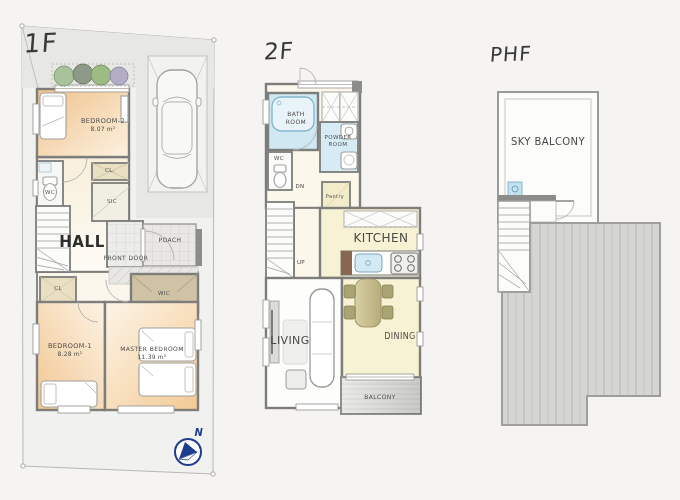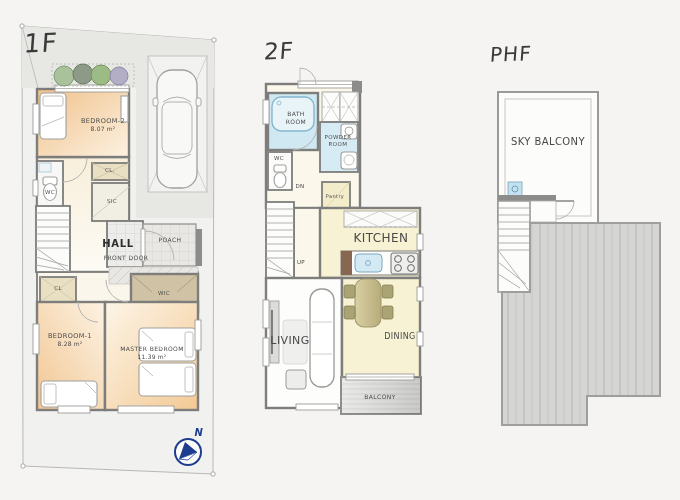--- a/index.html
+++ b/index.html
@@ -6,21 +6,21 @@
   .stage{position:relative;width:680px;height:500px;background:#f5f4f2;overflow:hidden;
          font-family:"DejaVu Sans",sans-serif;}
   .stage svg{position:absolute;left:0;top:0;}
   .ttl{position:absolute;color:#3a3a3a;font-weight:500;transform:skewX(-6deg) rotate(-2deg);
        letter-spacing:1px;white-space:nowrap;}
   .lbl{position:absolute;transform:translate(-50%,-50%);font-size:6.5px;letter-spacing:.4px;
        color:#4a4a4a;white-space:nowrap;text-align:center;line-height:1.3;}
   .lbl span{display:block;}
   .lbl .area{font-size:6px;letter-spacing:.2px;}
   .tiny{font-size:5.5px;}
-  .bold{font-weight:bold;font-size:10px;color:#2d2d2d;letter-spacing:.6px;margin-left:36px;}
+  .bold{font-weight:bold;font-size:15px;color:#2d2d2d;letter-spacing:.6px;}
   .north{font-size:10px;font-weight:bold;font-style:italic;color:#1f3d8f;}
   
   .wallX{stroke:#7d7d7b;stroke-width:2.4;}
   .wallI{stroke:#7d7d7b;stroke-width:1.8;}
   .w{fill:#ffffff;stroke:#9b9b99;stroke-width:.9;}
   .furn{fill:#ffffff;stroke:#9f9f9d;stroke-width:1.1;}
   .arc{fill:none;stroke:#b4b4b2;stroke-width:1;}
   .tread{stroke:#a8a8a6;stroke-width:.9;}
 </style>
 </head>
@@ -348,21 +348,21 @@
     <span>BEDROOM-2</span>
     <span class="area">8.07 m²</span>
   </div>
   <div class="lbl tiny" style="left:50px;top:193px;">WC</div>
   <div class="lbl tiny" style="left:110px;top:171px;">CL.</div>
   <div class="lbl tiny" style="left:112px;top:202px;">SIC</div>
   <div class="lbl bold" style="left:82px;top:243px;">HALL</div>
   <div class="lbl" style="left:126px;top:258px;font-size:6px;">FRONT DOOR</div>
   <div class="lbl" style="left:170px;top:240px;font-size:6px;">POACH</div>
   <div class="lbl tiny" style="left:58px;top:289px;">CL</div>
-  <div class="lbl" style="left:70px;top:340px;">
+  <div class="lbl" style="left:70px;top:350px;">
     <span>BEDROOM-1</span>
     <span class="area">8.28 m²</span>
   </div>
   <div class="lbl tiny" style="left:164px;top:294px;">WIC</div>
   <div class="lbl" style="left:152px;top:353px;font-size:6px;">
     <span>MASTER BEDROOM</span>
     <span class="area">11.39 m²</span>
   </div>
   <div class="lbl north" style="left:199px;top:432px;">N</div>
 

